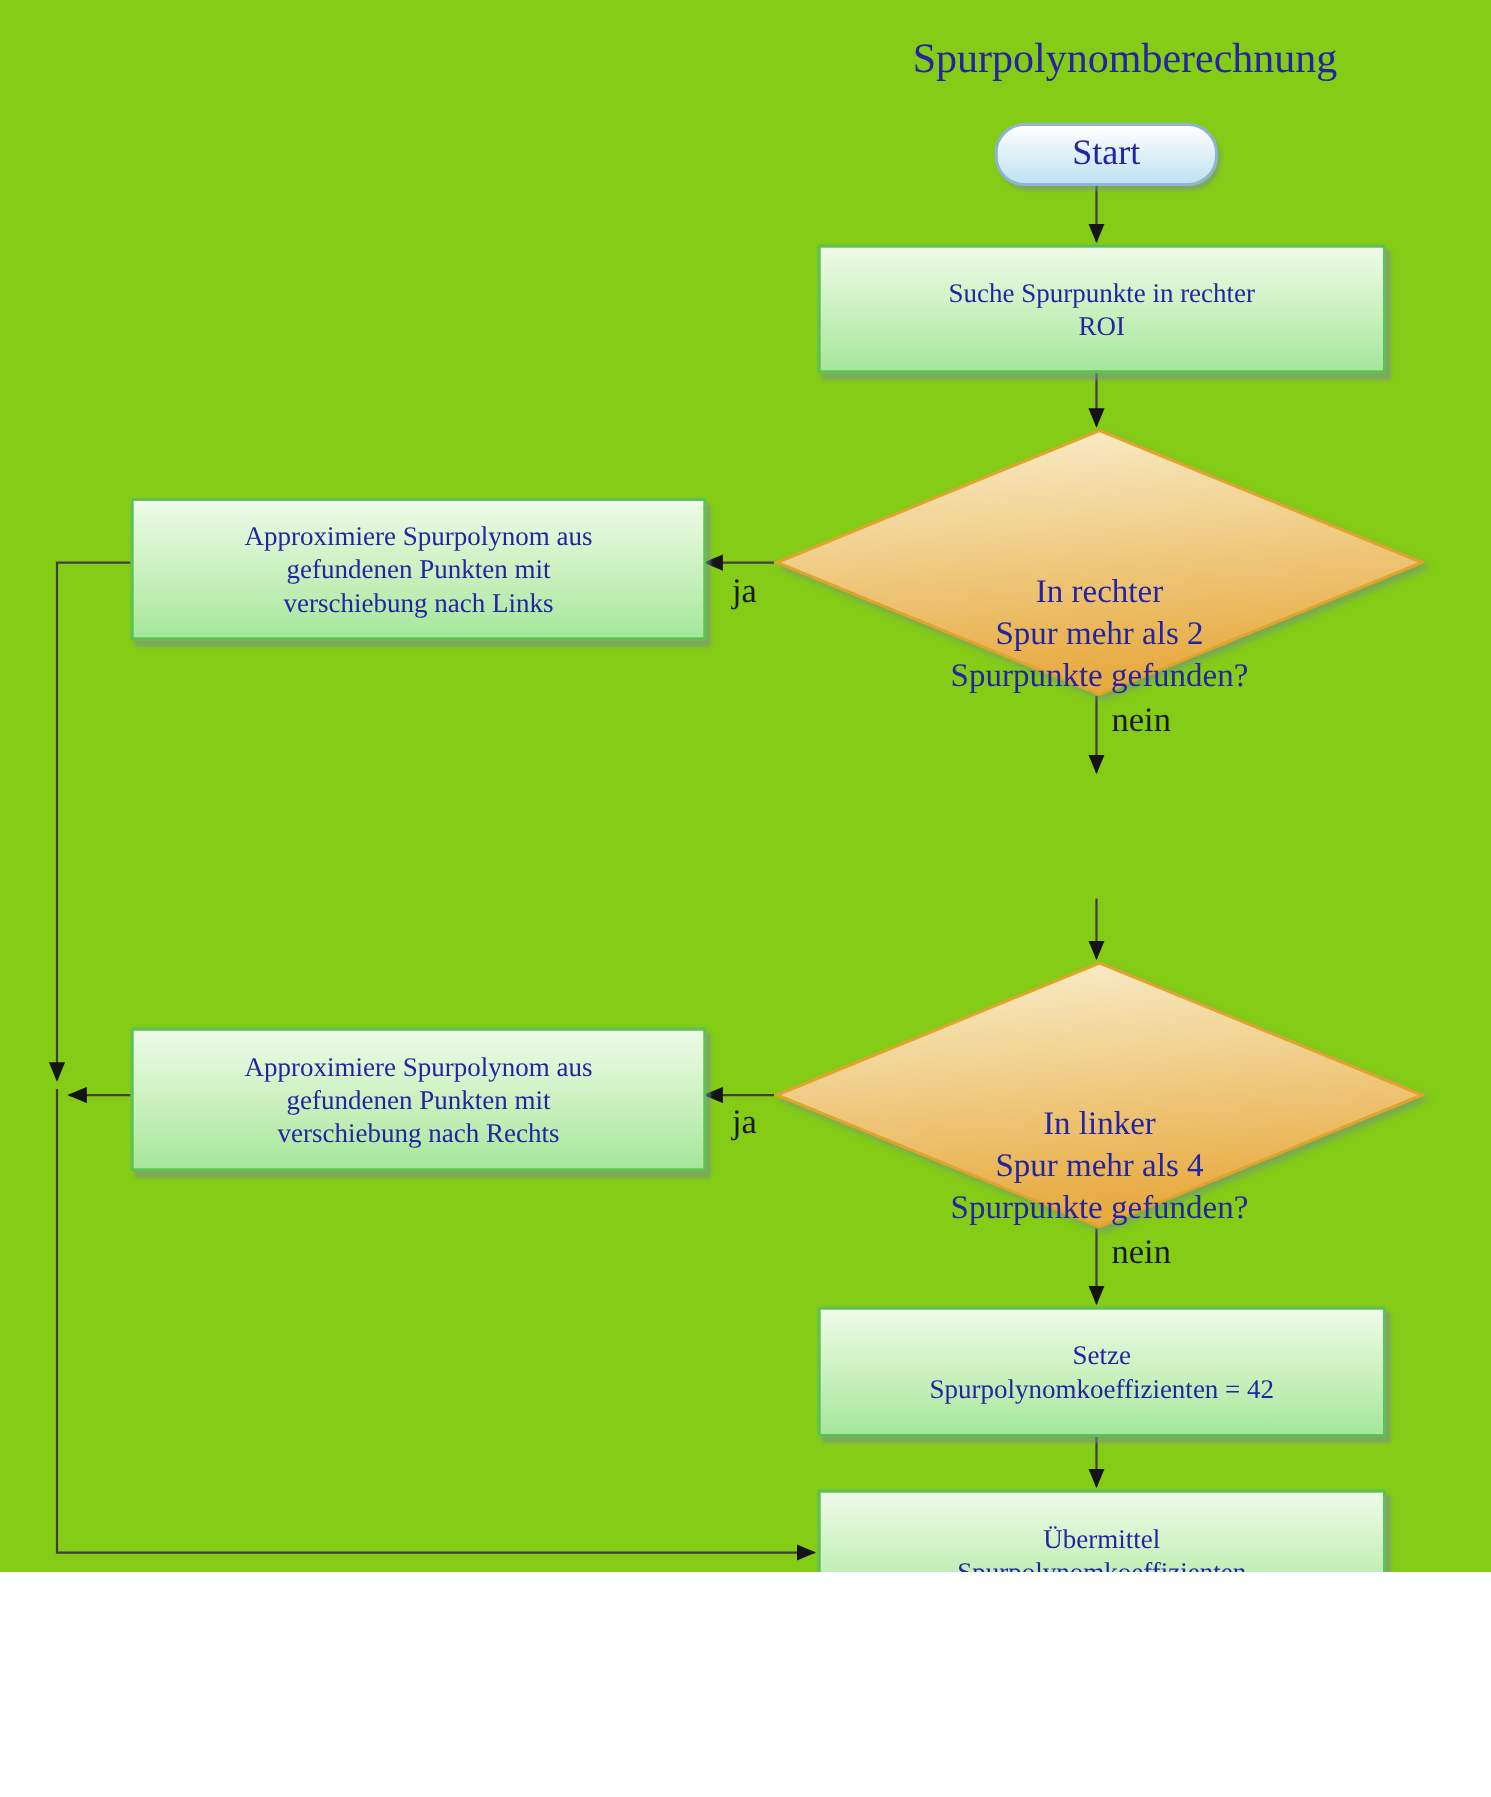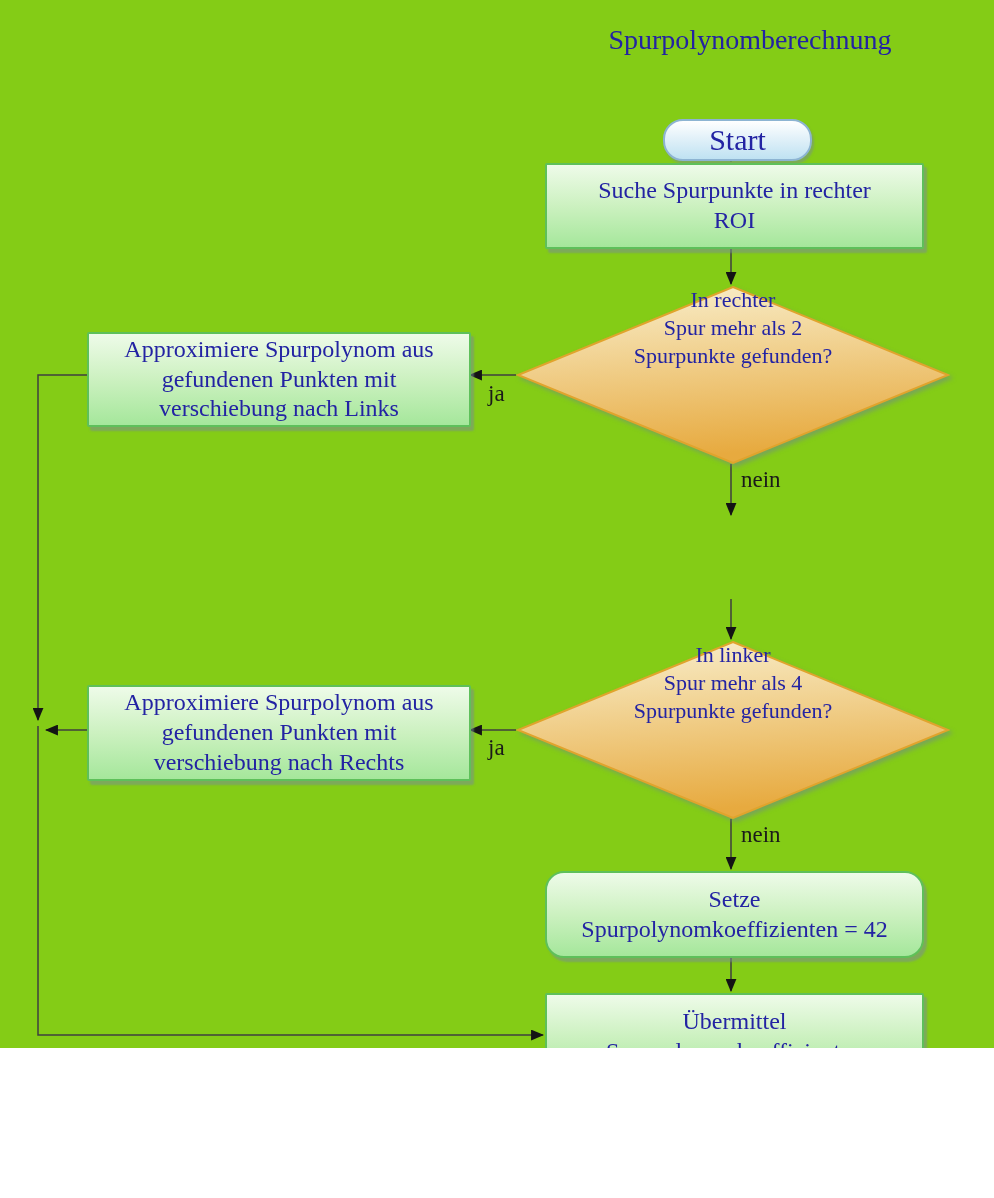--- a/index.html
+++ b/index.html
@@ -7,35 +7,34 @@
     position:relative;width:994px;height:1048px;background:#84cc16;
     font-family:Liberation Serif, serif;overflow:hidden;
   }
   .title{
     position:absolute;left:540px;top:24px;width:420px;text-align:center;
     color:#2323a3;font-size:28px;line-height:1.15;
   }
   .wires{position:absolute;left:0;top:0;z-index:1;}
   .node{
     position:absolute;z-index:2;display:flex;align-items:center;justify-content:center;
-    text-align:center;color:#2323a3;font-size:24px;line-height:1.24;white-space:pre-line;
+    text-align:center;color:#2323a3;font-size:18px;line-height:1.24;white-space:pre-line;
   }
   .process{
     border:2px solid #5ec05a;border-radius:2px;
     background:linear-gradient(180deg,#eefbe9 0%,#ccf1c0 50%,#a5e79b 100%);
     box-shadow:3px 4px 2px rgba(120,140,150,.55);
   }
   .terminal{
-    border:2px solid #8db4d2;border-radius:20px;font-size:30px;
+    border:2px solid #8db4d2;border-radius:20px;font-size:24px;
     background:linear-gradient(180deg,#ffffff 0%,#e2f1f9 45%,#bfe2f2 100%);
     box-shadow:2px 3px 2px rgba(120,140,150,.5);
-    margin-top:37px;
   }
   .diamond{
-    position:absolute;z-index:2;display:flex;align-items:flex-start;justify-content:center;
+    position:absolute;z-index:2;display:flex;align-items:flex-end;justify-content:center;
     text-align:center;color:#2323a3;font-size:22px;line-height:1.27;white-space:pre-line;
   }
   .diamond svg{position:absolute;left:0;top:0;filter:drop-shadow(3px 3px 2px rgba(110,130,150,.5));}
   .diamond .lbl{position:relative;}
   .edge-label{position:absolute;z-index:3;color:#1a1a1a;font-size:23px;line-height:1;}
 </style>
 </head>
 <body>
 
 <div class="canvas">
@@ -105,21 +104,21 @@
 Spur mehr als 4
 Spurpunkte gefunden?</span>
   </div>
 
   <div class="node process" style="left:87px;top:685px;width:380px;height:92px;">
     <span class="lbl">Approximiere Spurpolynom aus
 gefundenen Punkten mit
 verschiebung nach Rechts</span>
   </div>
 
-  <div class="node process" style="left:545px;top:871px;width:375px;height:83px;border-radius:19px;">
+  <div class="node process" style="left:545px;top:871px;width:375px;height:83px;">
     <span class="lbl">Setze
 Spurpolynomkoeffizienten = 42</span>
   </div>
 
   <div class="node terminal" style="left:663px;top:1116px;width:138px;height:39px;">
     <span class="lbl">Ende</span>
   </div>
 
   <div class="node process" style="left:545px;top:993px;width:375px;height:84px;">
     <span class="lbl">Übermittel

